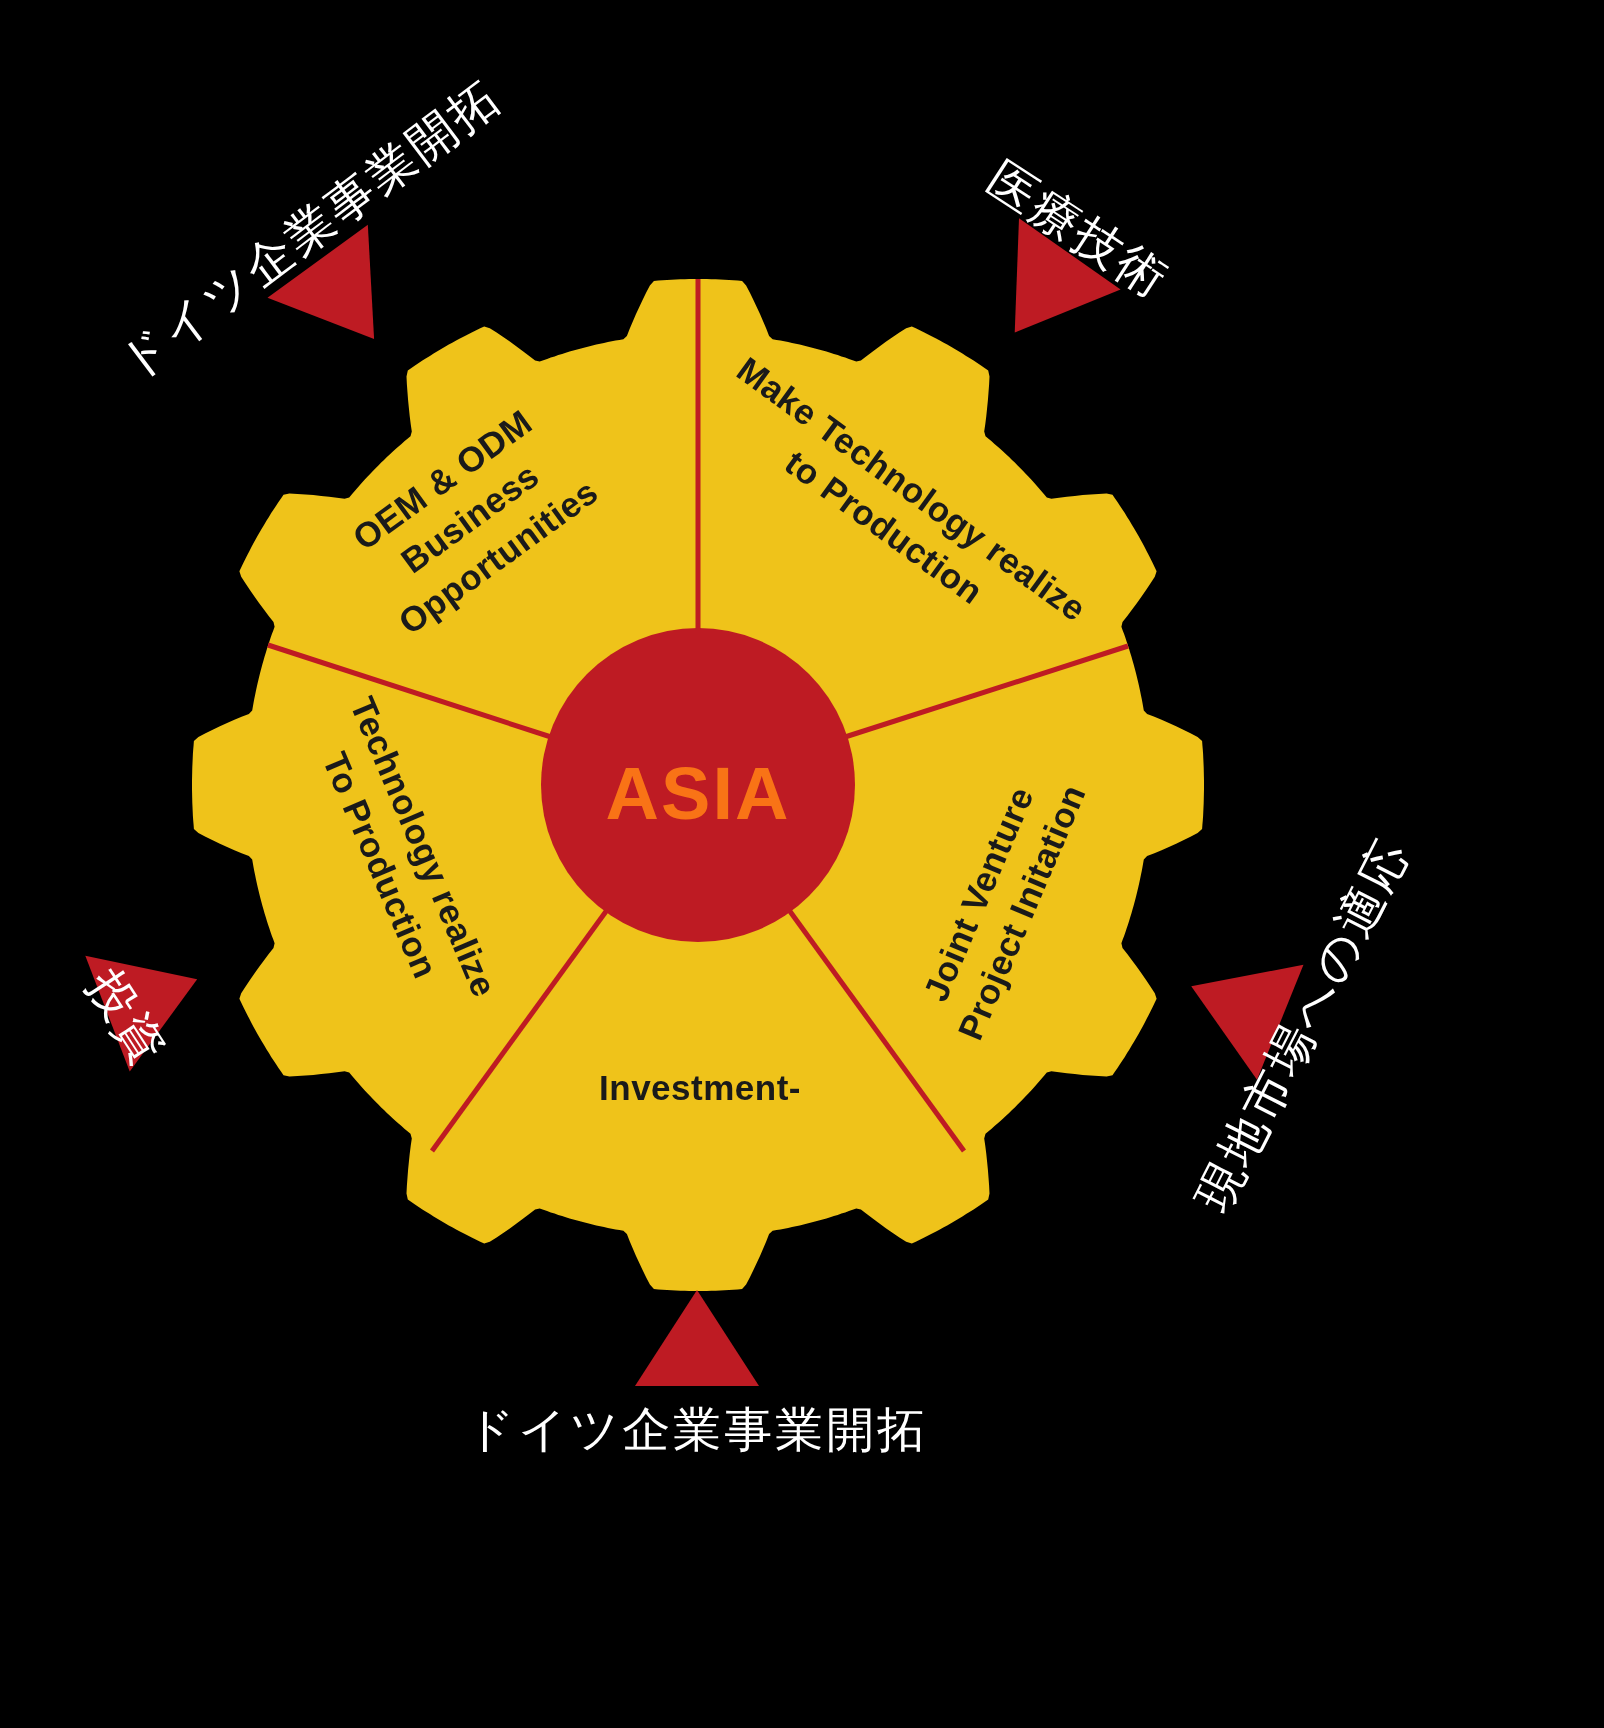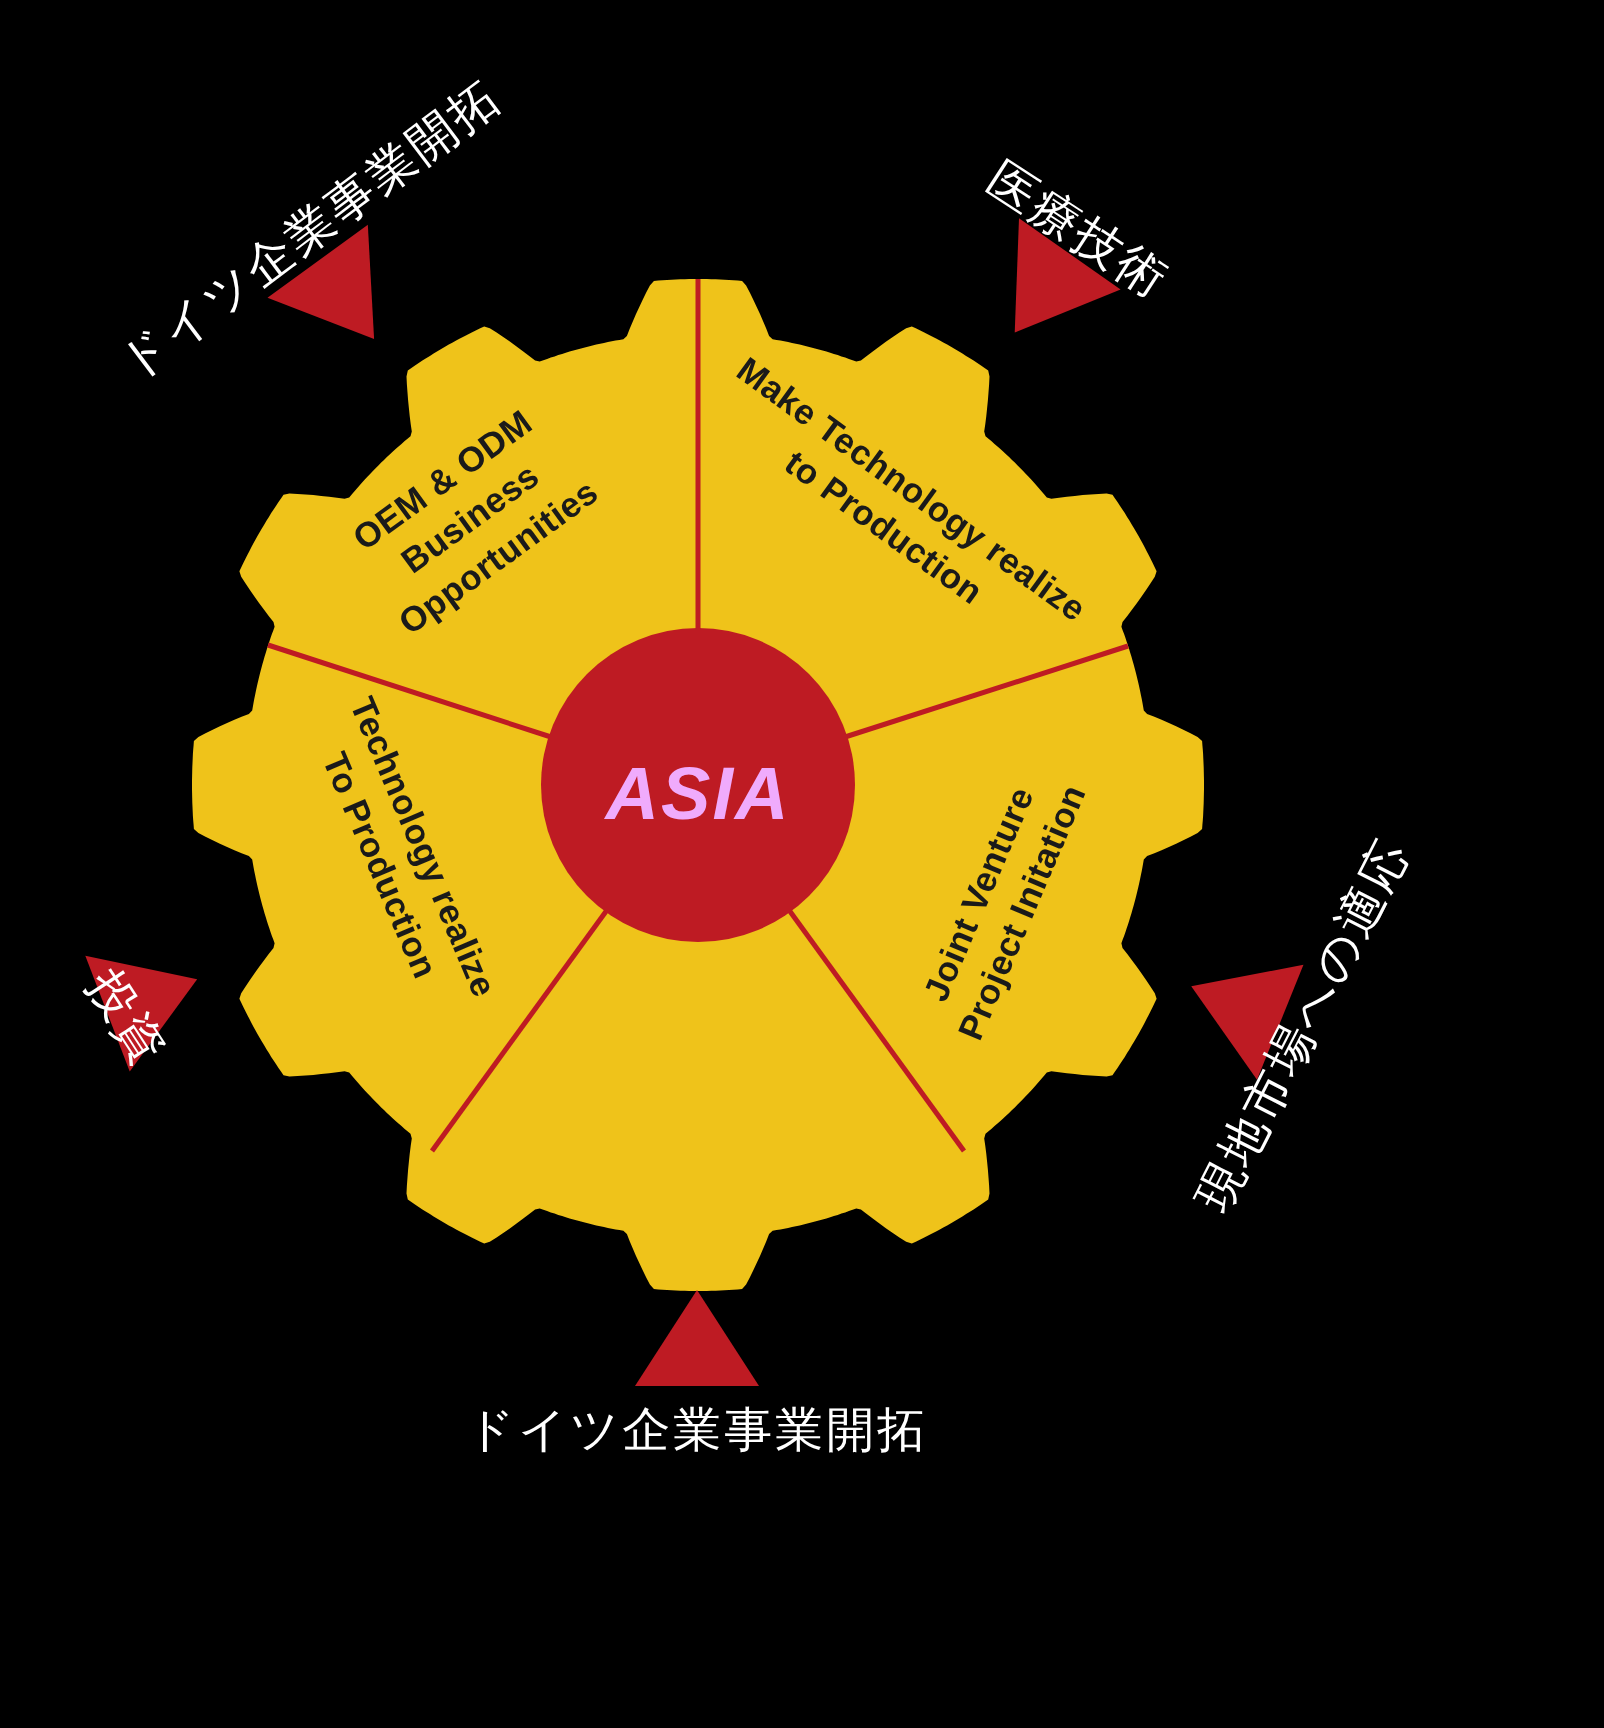--- a/index.html
+++ b/index.html
@@ -35,26 +35,25 @@
     line-height: 1.35;
     text-align: center;
     white-space: nowrap;
     letter-spacing: 0.5px;
   }
   .hub-label {
     position: absolute;
     left: 698px;
     top: 793px;
     transform: translate(-50%, -50%);
-    color: #f0abfc;
+    color: #f97316;
     font-weight: 700;
     font-size: 74px;
     letter-spacing: 2px;
     white-space: nowrap;
-    font-style: italic;
   }
   .jp-label {
     position: absolute;
     transform: translate(-50%, -50%) rotate(var(--rot, 0deg));
     color: #FFFFFF;
     font-family: "DejaVu Sans", sans-serif;
     font-weight: 500;
     font-size: 48px;
     letter-spacing: 3px;
     white-space: nowrap;
@@ -100,20 +99,21 @@
     <div>Make Technology realize</div>
     <div>to Production</div>
   </div>
 
   <div class="sector-text" style="left:1000px; top:903px; --rot:-67deg">
     <div>Joint Venture</div>
     <div>Project Initation</div>
   </div>
 
   <div class="sector-text" style="left:700px; top:1088px; --rot:0deg">
+    <div>Investment-</div>
   </div>
 
   <div class="sector-text" style="left:402px; top:856px; --rot:67deg">
     <div>Technology realize</div>
     <div>To Production</div>
   </div>
 
   <div class="jp-label" style="left:310px; top:230px; --rot:-37deg">ドイツ企業事業開拓</div>
 
   <div class="jp-label" style="left:1078px; top:230px; --rot:33deg">医療技術</div>

